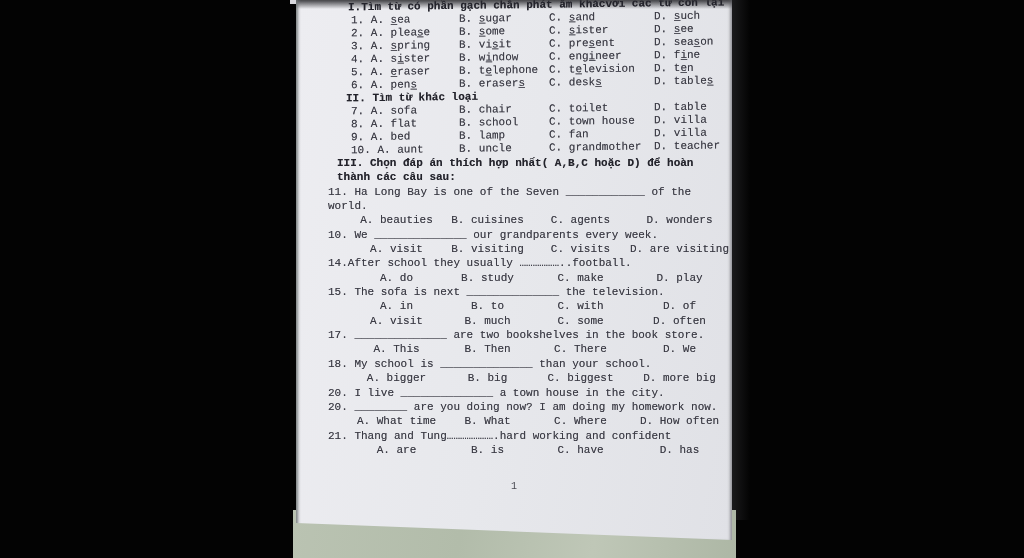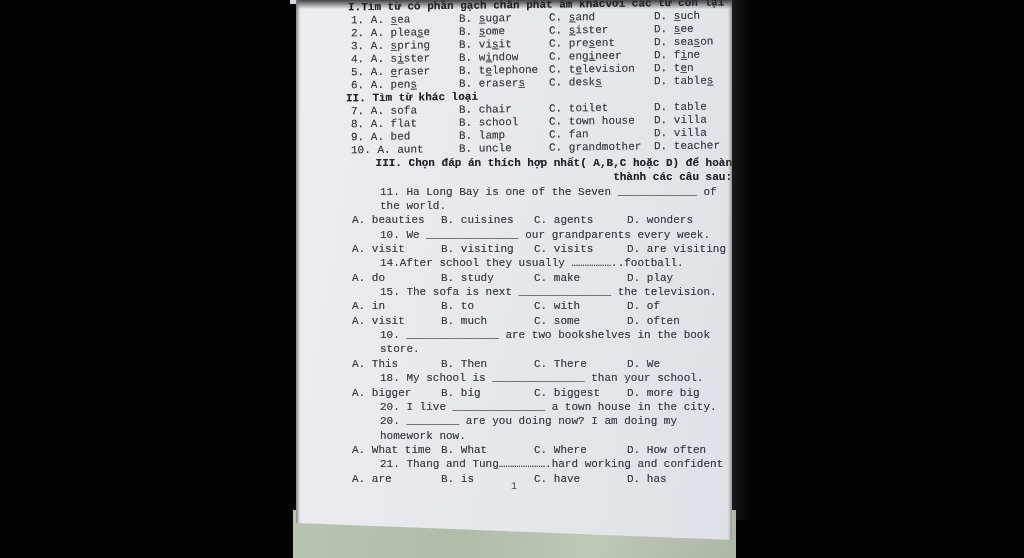--- a/index.html
+++ b/index.html
@@ -34,24 +34,24 @@
   }
   .sliver{position:absolute;left:290px;top:0;width:7px;height:4px;background:#d8d8dc;}
   .sec{position:absolute;left:0;width:100%;color:#3a3a44;
        text-shadow:0 0 0.6px rgba(58,58,68,0.55);}
   .sec12{top:2px;font-size:11px;line-height:13px;
          transform:skewY(-0.75deg);transform-origin:0 0;}
   .sec3{top:156px;font-size:11px;line-height:14.35px;}
   .heading{font-weight:bold;color:#23232b;}
   .h1{padding-left:52px;}
   .h2{padding-left:50px;}
-  .h3{padding-left:67px;text-align:right;}
+  .h3{padding-left:41px;}
   .prow{display:grid;grid-template-columns:108px 90px 105px 1fr;padding-left:55px;}
-  .orow{display:grid;grid-template-columns:89px 93px 93px 1fr;padding-left:56px;}
-  .stem{padding-left:84px;}
+  .orow{display:grid;grid-template-columns:89px 93px 93px 1fr;padding-left:56px;text-align:center;}
+  .stem{padding-left:32px;}
   .pageno{position:absolute;top:481px;left:0;width:100%;text-align:center;
           font-size:10px;color:#4a4a52;}
 </style>
 </head>
 <body>
 
 <div class="stage">
   <div class="rim"></div>
   <div class="table-surface"></div>
   <div class="sliver"></div>
@@ -163,21 +163,21 @@
         <span>D. of</span>
       </div>
 
       <div class="orow">
         <span>A. visit</span>
         <span>B. much</span>
         <span>C. some</span>
         <span>D. often</span>
       </div>
 
-      <div class="stem">10. ______________ are two bookshelves in the book store.</div>
+      <div class="stem">17. ______________ are two bookshelves in the book store.</div>
       <div class="orow">
         <span>A. This</span>
         <span>B. Then</span>
         <span>C. There</span>
         <span>D. We</span>
       </div>
 
       <div class="stem">18. My school is ______________ than your school.</div>
       <div class="orow">
         <span>A. bigger</span>

